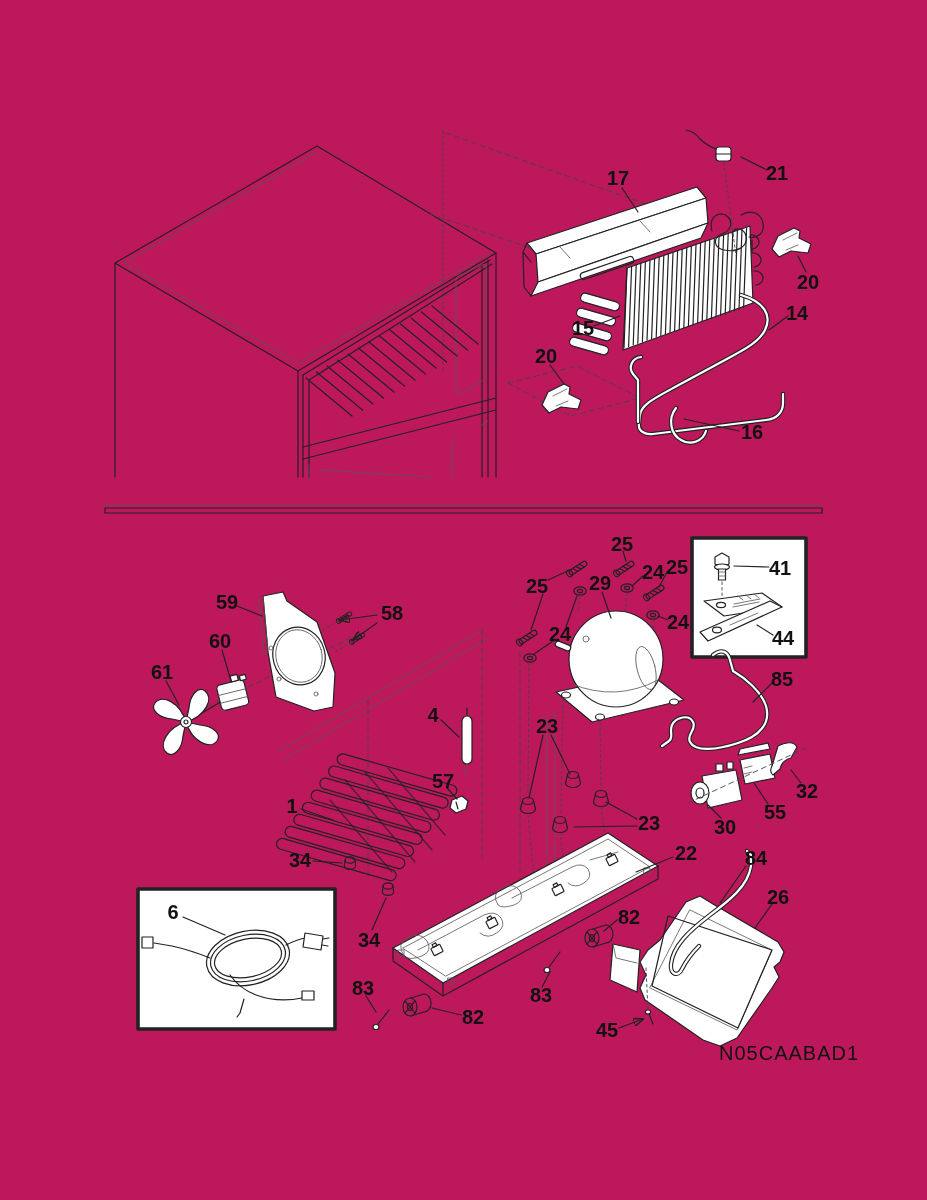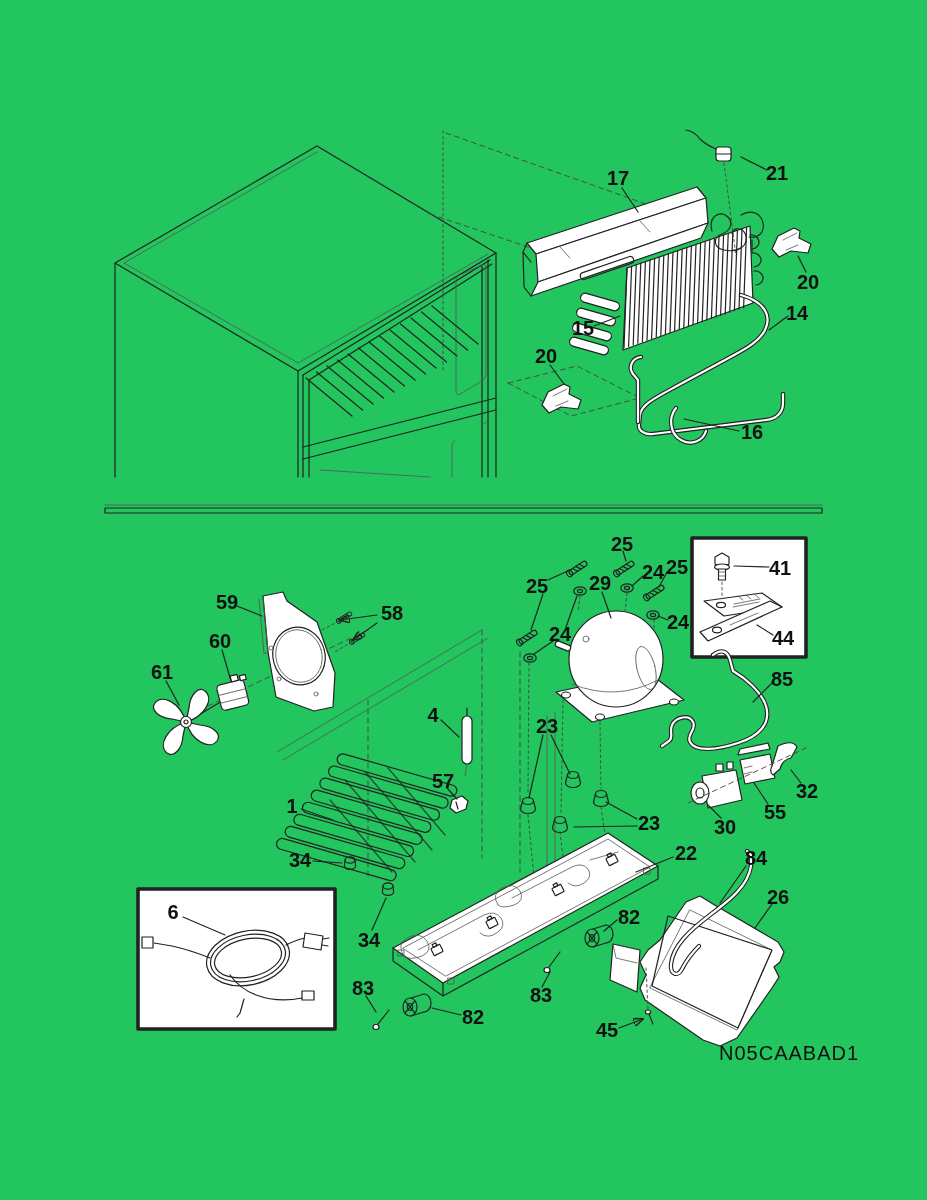--- a/index.html
+++ b/index.html
@@ -1,16 +1,16 @@
 <!DOCTYPE html>
 <html><head>
 <meta charset="utf-8">
 <style>
   html,body{margin:0;padding:0;background:#fff;}
-  .stage{position:relative;width:927px;height:1200px;background:#22c55e;overflow:hidden;
+  .stage{position:relative;width:927px;height:1200px;background:#be185d;overflow:hidden;
          font-family:"Liberation Sans", sans-serif;}
   svg{position:absolute;left:0;top:0;}
   svg *{stroke:#222;fill:none;stroke-width:1.2;stroke-linejoin:round;stroke-linecap:round;}
   .fw{fill:#fff;}
   .dark{fill:#2f2f2f;stroke:#111;}
   .thin{stroke-width:.8;stroke:#555;}
   .lead{stroke-width:1;}
   .dash{stroke-dasharray:5 4;stroke-width:.9;stroke:#444;}
   .ddot{stroke-dasharray:2.5 3;stroke-width:.9;stroke:#444;}
   .tube{stroke-width:4.4;}

